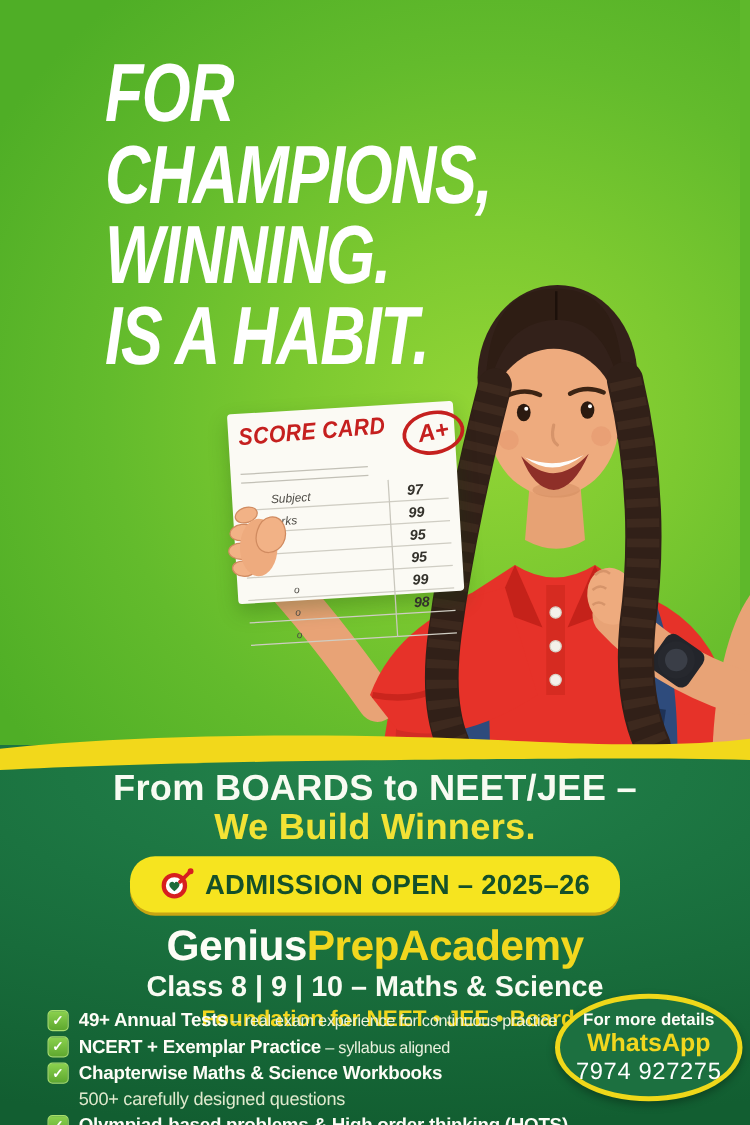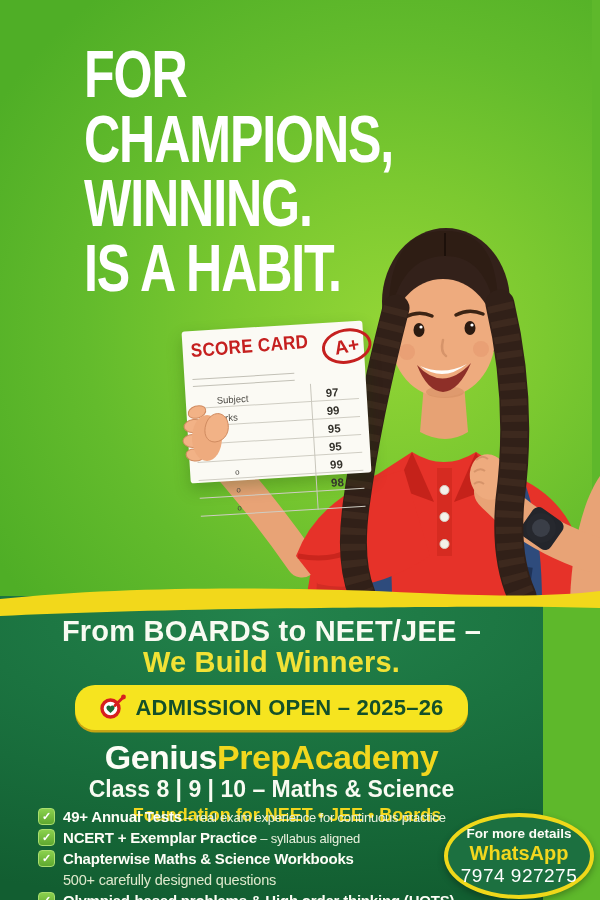--- a/index.html
+++ b/index.html
@@ -1,21 +1,21 @@
 <!DOCTYPE html>
 <html><head>
 <meta charset="utf-8">
 <style>
   html,body{margin:0;padding:0;background:#222;}
   .poster{position:relative;width:600px;height:900px;overflow:hidden;
     font-family:"Liberation Sans",sans-serif;background:#5eb82b;}
 
   
   .hero{position:absolute;left:0;top:0;width:592px;height:604px;
-    background:radial-gradient(78% 72% at 66% 55%, #93d636 0%, #7cc930 34%, #63bb2c 66%, #4fae26 100%);}
+    background:radial-gradient(78% 72% at 66% 55%, #93d636 0%, #7cc930 34%, #63bb2c 66%, #4fae26 100%);font-style:italic;}
   .girl-svg{position:absolute;left:0;top:0;z-index:1;}
 
   .headline{position:absolute;left:84px;top:42px;z-index:2;}
   .headline .hl{font-size:66px;font-weight:bold;color:#ffffff;line-height:0.98;
     letter-spacing:-1.5px;transform:scaleX(0.76);transform-origin:left top;white-space:nowrap;}
 
   
   .scorecard{position:absolute;left:186px;top:326px;width:181px;height:152px;z-index:3;
     background:#fbfaf4;border-radius:3px;transform:rotate(-3.5deg);
     box-shadow:0 7px 16px rgba(25,70,10,.28);padding:7px 8px 0 8px;box-sizing:border-box;}
@@ -33,21 +33,21 @@
     display:flex;align-items:flex-end;box-sizing:border-box;padding-bottom:1px;}
   .sc-row:nth-child(2) .sc-label{padding-left:23px;}
   .sc-row:nth-child(n+5) .sc-label{padding-left:37px;font-size:8px;}
   .sc-value{flex:1;font-size:11.5px;font-weight:bold;color:#34322c;display:flex;
     align-items:flex-end;justify-content:center;padding-bottom:1px;}
 
   .hand-svg{position:absolute;left:170px;top:390px;z-index:4;}
   .ribbon-svg{position:absolute;left:0;top:578px;z-index:6;}
 
   
-  .bottom{position:absolute;left:0;top:596px;width:543px;height:304px;z-index:5;
+  .bottom{position:absolute;left:0;top:596px;width:600px;height:304px;z-index:5;
     background:radial-gradient(130% 95% at 50% 6%, #23834c 0%, #1b7340 42%, #125e31 100%);
     text-align:center;}
   .banner1{margin-top:19px;font-size:29px;font-weight:bold;color:#f8fbf2;letter-spacing:.2px;line-height:32px;}
   .banner2{font-size:29px;font-weight:bold;color:#f2e235;letter-spacing:.2px;line-height:31px;}
   .pill{display:inline-flex;align-items:center;gap:9px;margin-top:7px;height:37px;
     padding:4px 24px;border-radius:20px;background:#f6e41f;box-shadow:0 2.5px 0 #c7a513;}
   .pill-label{font-size:22px;font-weight:bold;color:#14502a;letter-spacing:.2px;}
   .academy{margin-top:8px;font-size:34px;font-weight:bold;letter-spacing:-.5px;line-height:38px;}
   .academy .p1{color:#fdfdf6;}
   .academy .p2{color:#f2d71e;}
@@ -57,21 +57,21 @@
   .features{position:absolute;left:38px;top:212px;width:420px;text-align:left;}
   .feat{display:flex;align-items:flex-start;gap:8px;margin-bottom:4px;height:17px;white-space:nowrap;}
   .chk{flex:none;width:17px;height:17px;border-radius:4px;margin-top:0px;
     background:linear-gradient(180deg,#8bd14e,#5ea82f);border:1px solid #a9de6e;box-sizing:border-box;
     color:#ffffff;font-size:11px;font-weight:bold;display:flex;align-items:center;justify-content:center;}
   .fb{font-size:15px;font-weight:bold;color:#fdfdf6;letter-spacing:-.2px;line-height:17px;}
   .fr{font-size:13px;color:#e9f0dd;letter-spacing:-.2px;line-height:17px;}
   .feat.indent{padding-left:25px;}
   .feat.indent .fr{font-size:14.5px;color:#dfe9cd;}
 
-  .contact-oval{position:absolute;left:444px;top:217px;width:150px;height:86px;
+  .contact-oval{position:absolute;left:444px;top:199px;width:150px;height:86px;
     border-radius:50%;background:#1c7040;border:4px solid #efd81a;box-sizing:border-box;
     box-shadow:0 3px 7px rgba(0,0,0,.3);display:flex;flex-direction:column;
     align-items:center;justify-content:center;z-index:7;}
   .co1{font-size:13.5px;font-weight:bold;color:#fdfdf6;line-height:17px;}
   .co2{font-size:20px;font-weight:bold;color:#f2d71e;line-height:23px;}
   .co3{font-size:19px;font-weight:normal;color:#ffffff;line-height:22px;letter-spacing:.5px;}
 </style>
 </head>
 <body>
 

